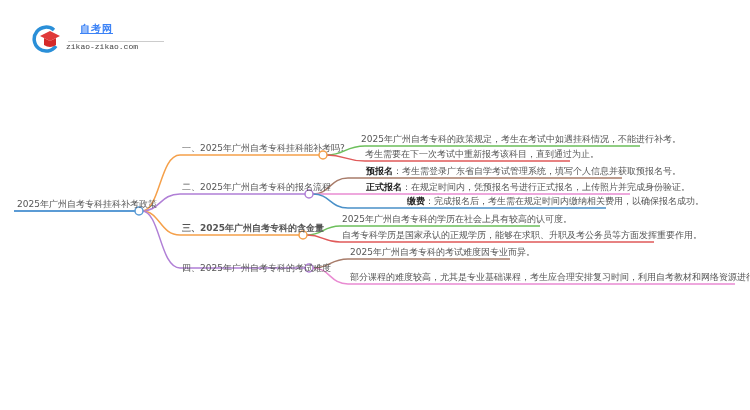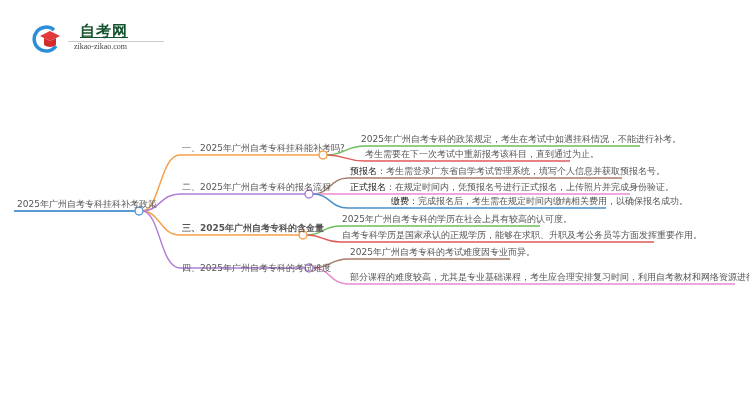--- a/index.html
+++ b/index.html
@@ -1,24 +1,24 @@
 <!DOCTYPE html>
 <html><head>
 <meta charset="utf-8">
 <style>
   html, body { margin: 0; padding: 0; background: #ffffff; }
   body { width: 750px; height: 410px; position: relative; overflow: hidden; font-family: "DejaVu Sans", "Liberation Sans", sans-serif; }
   .logo { position: absolute; left: 32px; top: 20px; width: 110px; height: 32px; }
   .logo-icon { position: absolute; left: 0; top: 4px; width: 30px; height: 30px; }
-  .logo-title { position: absolute; left: 48px; top: 2px; font-size: 15px; font-weight: bold; color: #14532d; letter-spacing: 1px; text-decoration: underline; }
+  .logo-title { position: absolute; left: 48px; top: 2px; font-size: 10px; font-weight: bold; color: #3b82f6; letter-spacing: 1px; text-decoration: underline; }
   .logo-rule { position: absolute; left: 36px; top: 21px; width: 96px; height: 1px; background: #ccc; }
-  .logo-url { position: absolute; left: 34px; top: 22px; font-size: 8px; color: #444; font-family: Liberation Serif, serif; margin-left: 8px; }
+  .logo-url { position: absolute; left: 34px; top: 22px; font-size: 8px; color: #444; font-family: Liberation Mono, monospace; }
   svg.map { position: absolute; left: 0; top: 0; }
   .t { position: absolute; font-size: 9px; color: #555; white-space: nowrap; line-height: 11px; }
-  .t b { color: #222; font-weight: normal; }
+  .t b { color: #222; font-weight: bold; margin-left: 16px; }
 </style>
 </head>
 <body>
 
 <div class="logo">
   <svg class="logo-icon" viewBox="0 0 30 30">
     <path d="M22 6 A12 12 0 1 0 24 22" fill="none" stroke="#2a8fd8" stroke-width="3.5"></path>
     <polygon points="8,12 18,7 28,12 18,17" fill="#e03a3a"></polygon>
     <path d="M12 14 L12 21 Q18 25 24 21 L24 14 L18 17 Z" fill="#d42a2a"></path>
   </svg>

